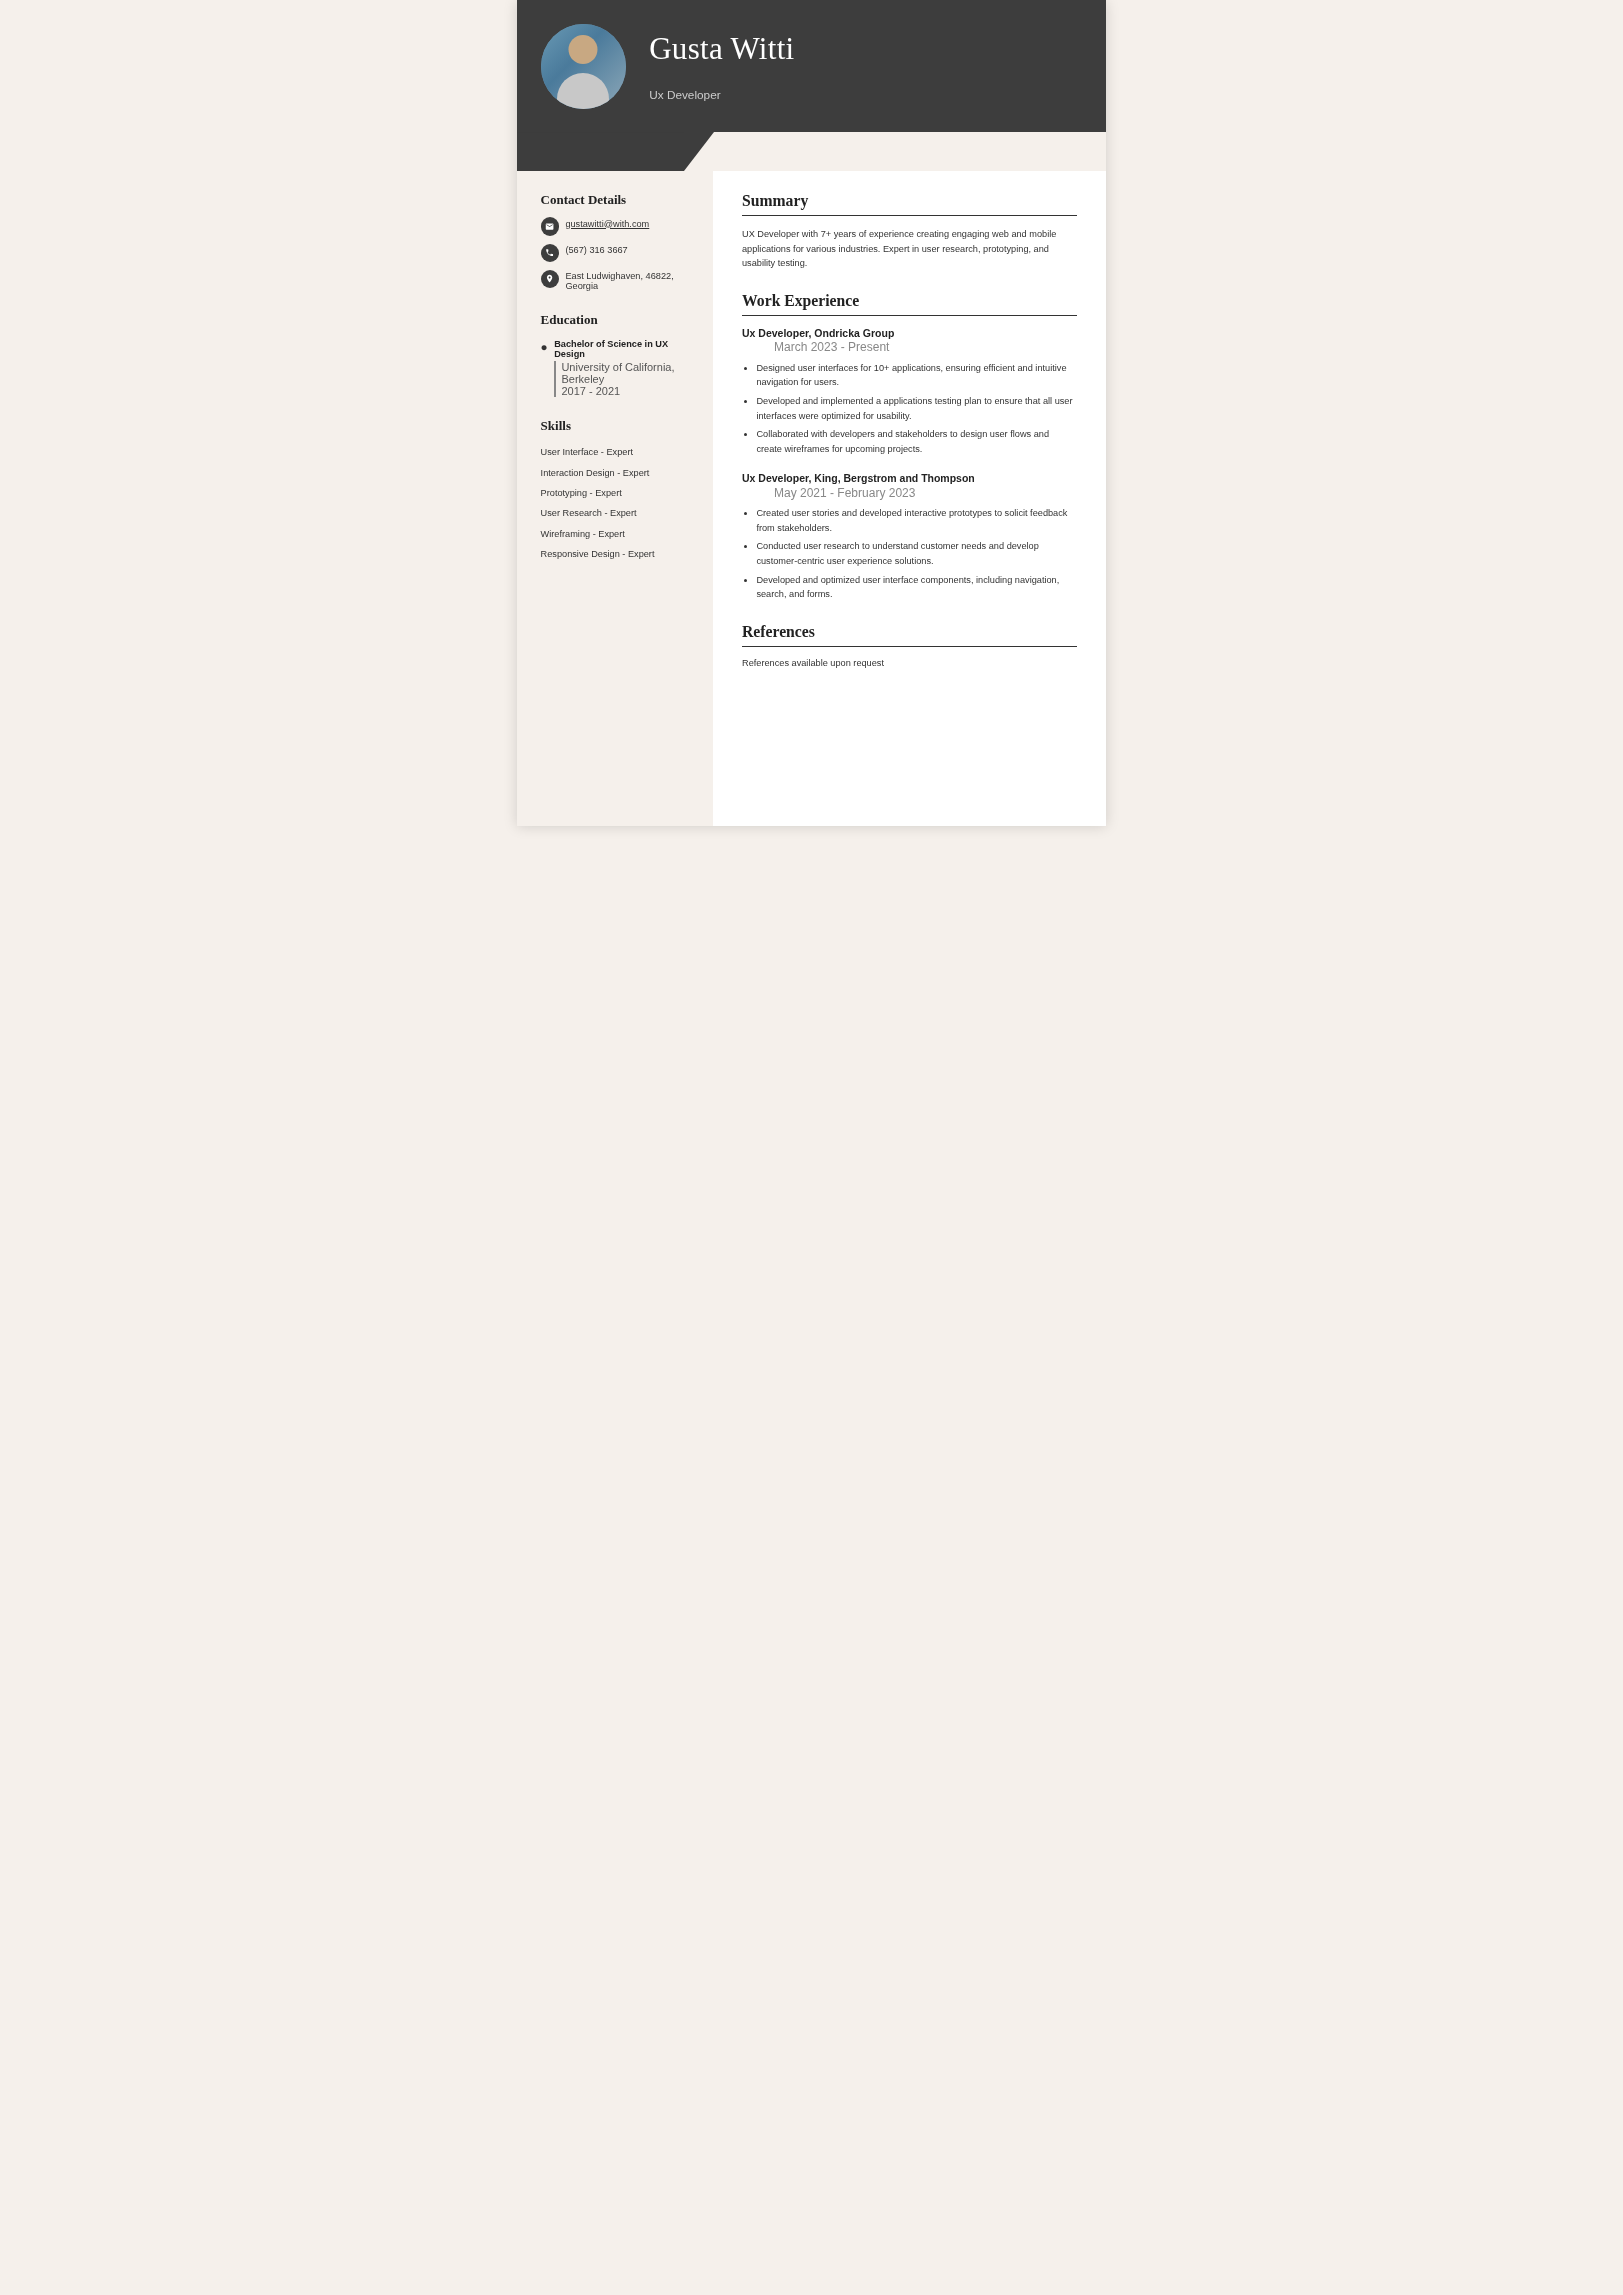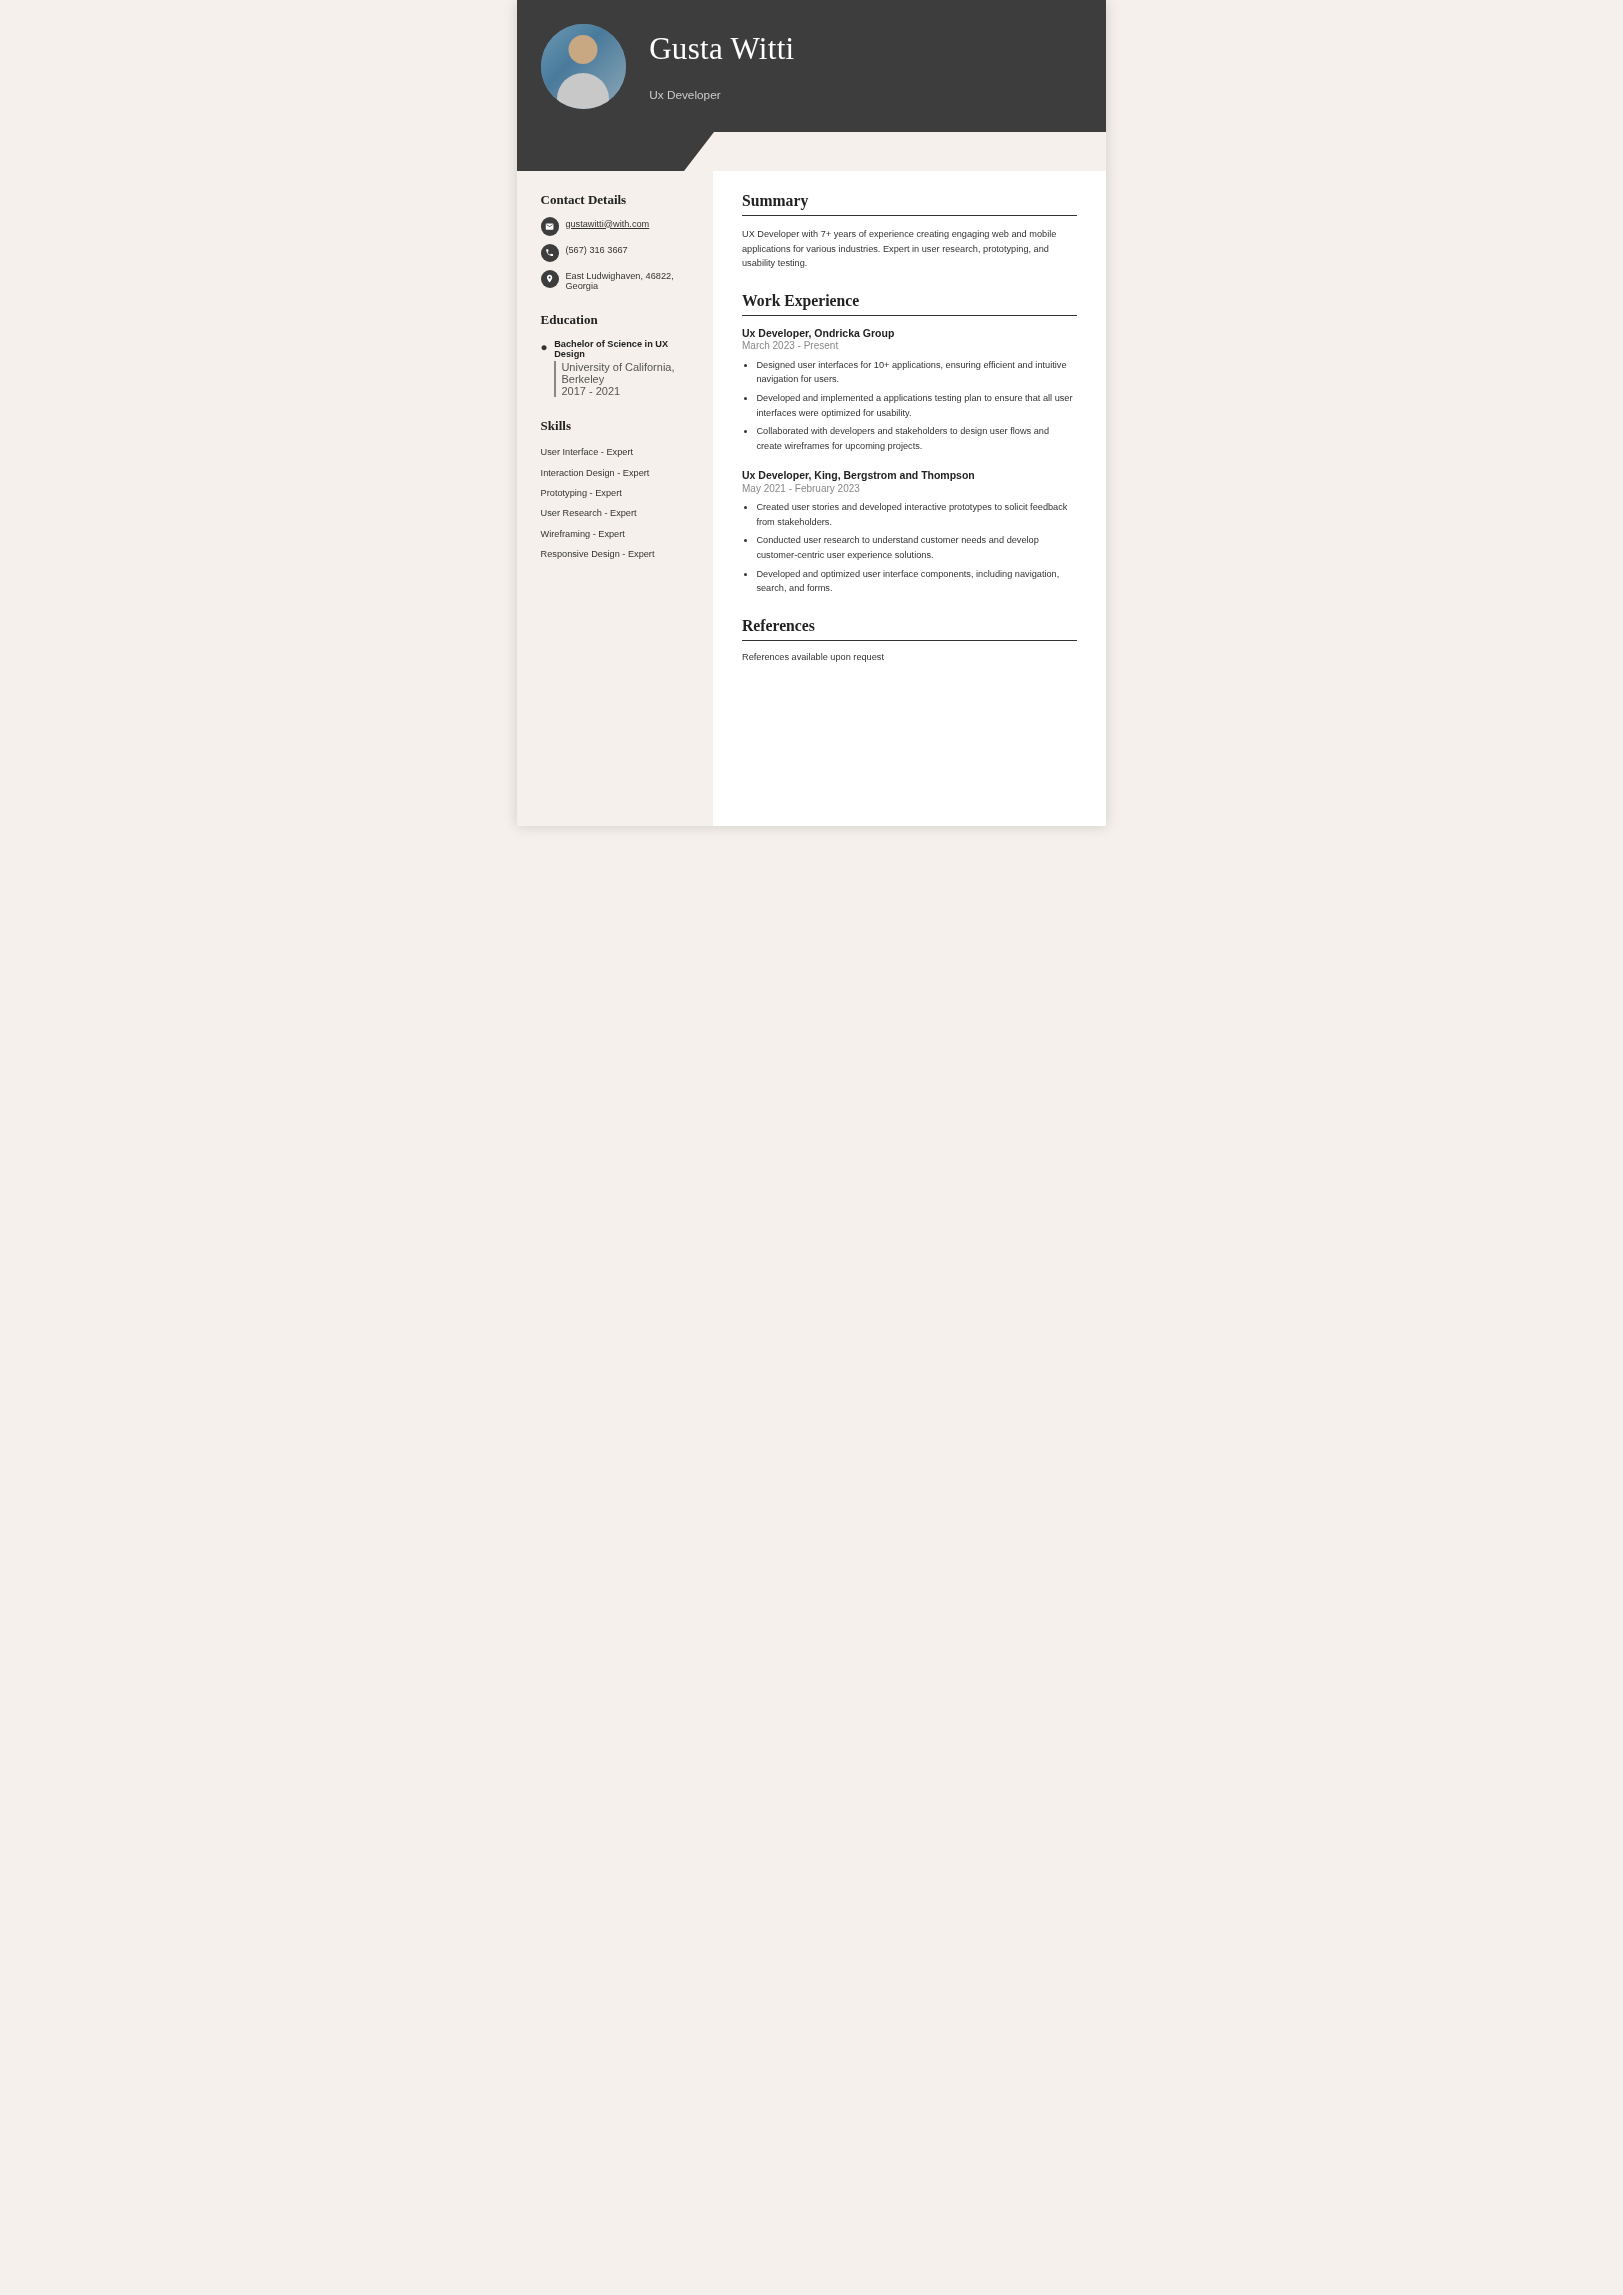--- a/index.html
+++ b/index.html
@@ -263,25 +263,26 @@
     }
 
     .job-title {
       font-size: 10.5px;
       font-weight: 700;
       color: #222;
       font-family: 'Arial', sans-serif;
     }
 
     .job-date {
-      font-size: 10px;
+      font-size: 12px;
       color: #888;
       font-family: 'Arial', sans-serif;
       margin-top: 1.3px;
       margin-bottom: 6.5px;
+      margin-left: 32px;
     }
 
     .job-bullets {
       list-style: disc;
       padding-left: 14.4px;
       font-family: 'Arial', sans-serif;
       font-size: 9.2px;
       color: #333;
       line-height: 1.6;
     }

